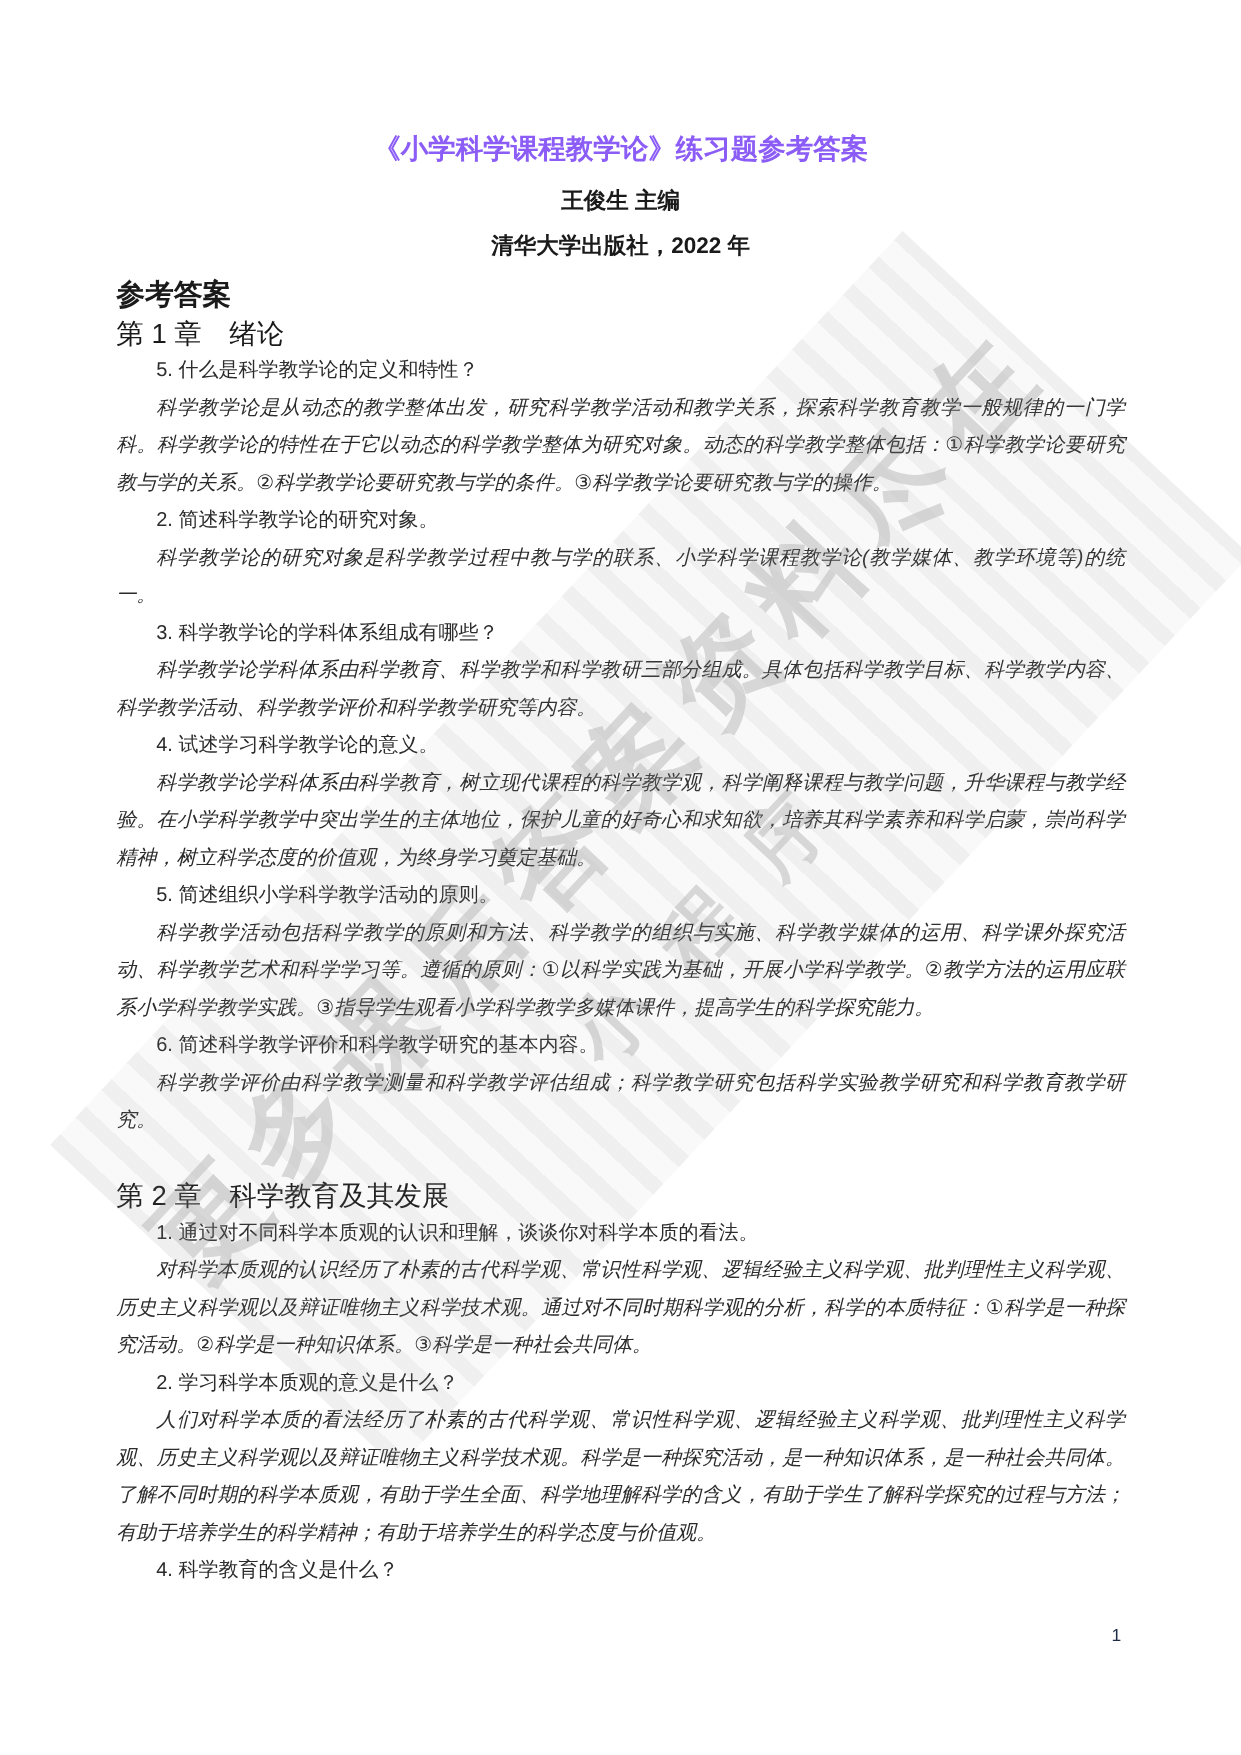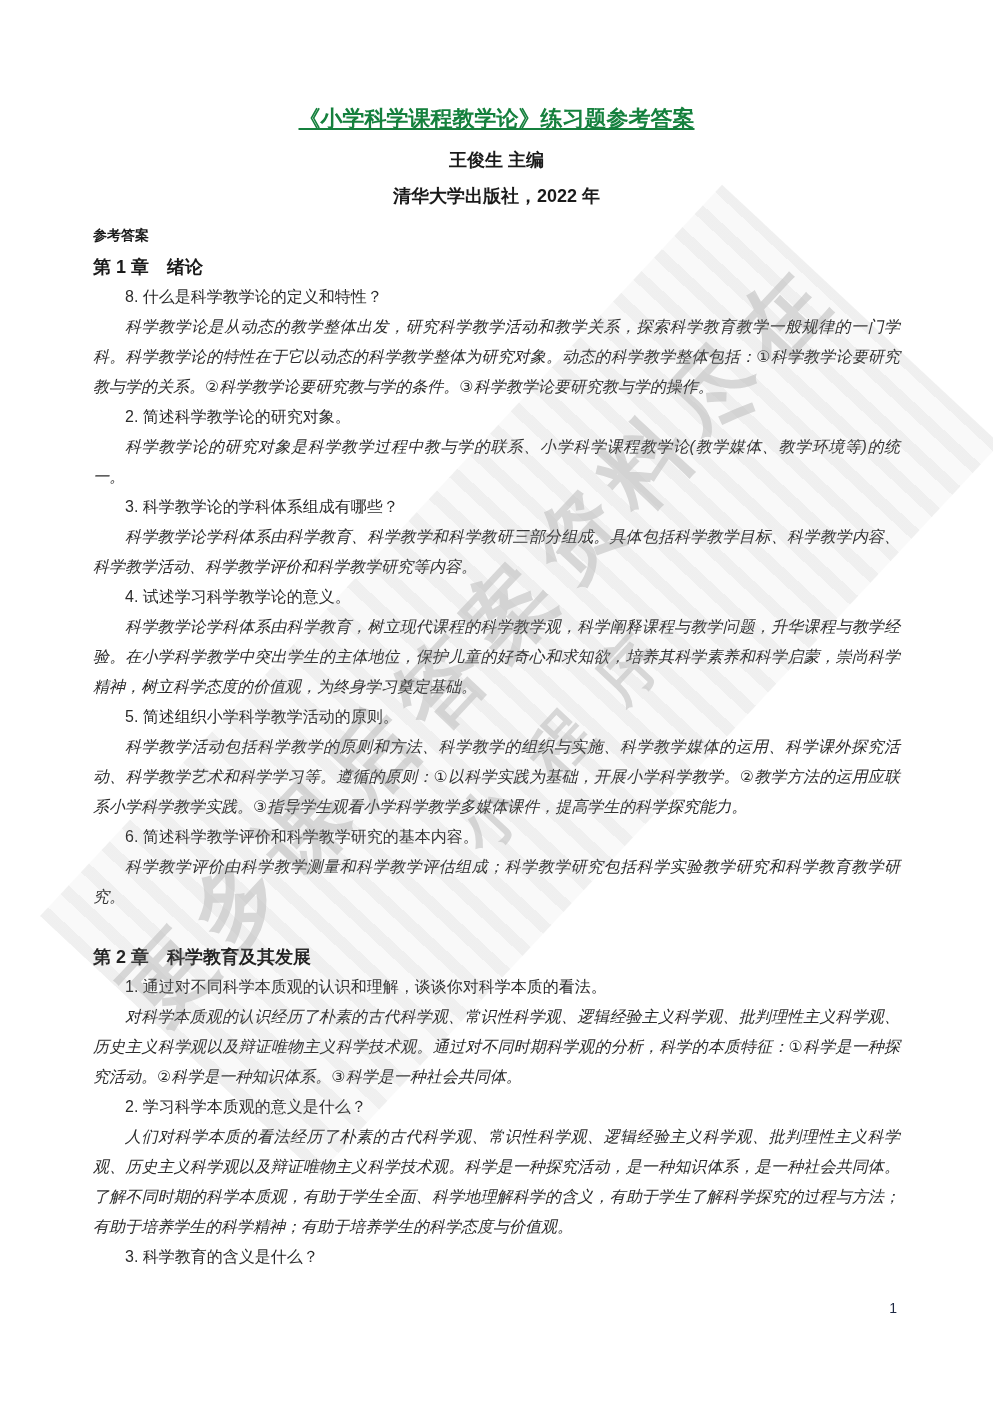--- a/index.html
+++ b/index.html
@@ -33,32 +33,32 @@
   p.meta-line {
     font-size: 18px;
     line-height: 32px;
     margin: 4px;
     text-align: center;
     font-weight: bold;
     color: #1a1a1a;
   }
 
   h2.section-heading {
-    font-size: 14px;
+    font-size: 23px;
     line-height: 30px;
     margin: 8px 0 0 0;
     font-weight: bold;
     color: #1a1a1a;
   }
 
   h2.chapter-heading {
-    font-size: 18px;
+    font-size: 22px;
     line-height: 30px;
     margin: 2px 0 0 0;
-    font-weight: bold;
+    font-weight: normal;
     color: #1a1a1a;
   }
   h2.chapter-heading.ch2 { margin-top: 30px; }
 
   p.q-line, p.a-para {
     font-size: 16px;
     line-height: 30px;
     margin: 0;
     text-indent: 2em;
     color: #2b2b2b;
@@ -120,30 +120,30 @@
 
 <div class="page">
 
   <div class="watermark">
     <div class="wm-line l1">更多课后答案资料尽在</div>
     <div class="wm-line l2">小程序</div>
   </div>
 
   <div class="content">
 
-    <h1 class="doc-title" style="color: #15803d; text-decoration: underline;">《小学科学课程教学论》练习题参考答案</h1>
+    <h1 class="doc-title" style="color: #8b5cf6;">《小学科学课程教学论》练习题参考答案</h1>
     <p class="meta-line">王俊生 主编</p>
     <p class="meta-line">清华大学出版社，2022 年</p>
 
     <h2 class="section-heading">参考答案</h2>
 
     <section>
       <h2 class="chapter-heading">第 1 章　绪论</h2>
 
-      <p class="q-line">8. 什么是科学教学论的定义和特性？</p>
+      <p class="q-line">5. 什么是科学教学论的定义和特性？</p>
       <p class="a-para">科学教学论是从动态的教学整体出发，研究科学教学活动和教学关系，探索科学教育教学一般规律的一门学科。科学教学论的特性在于它以动态的科学教学整体为研究对象。动态的科学教学整体包括：①科学教学论要研究教与学的关系。②科学教学论要研究教与学的条件。③科学教学论要研究教与学的操作。</p>
 
       <p class="q-line">2. 简述科学教学论的研究对象。</p>
       <p class="a-para">科学教学论的研究对象是科学教学过程中教与学的联系、小学科学课程教学论(教学媒体、教学环境等)的统一。</p>
 
       <p class="q-line">3. 科学教学论的学科体系组成有哪些？</p>
       <p class="a-para">科学教学论学科体系由科学教育、科学教学和科学教研三部分组成。具体包括科学教学目标、科学教学内容、科学教学活动、科学教学评价和科学教学研究等内容。</p>
 
       <p class="q-line">4. 试述学习科学教学论的意义。</p>
       <p class="a-para">科学教学论学科体系由科学教育，树立现代课程的科学教学观，科学阐释课程与教学问题，升华课程与教学经验。在小学科学教学中突出学生的主体地位，保护儿童的好奇心和求知欲，培养其科学素养和科学启蒙，崇尚科学精神，树立科学态度的价值观，为终身学习奠定基础。</p>
@@ -157,20 +157,20 @@
 
     <section>
       <h2 class="chapter-heading ch2">第 2 章　科学教育及其发展</h2>
 
       <p class="q-line">1. 通过对不同科学本质观的认识和理解，谈谈你对科学本质的看法。</p>
       <p class="a-para">对科学本质观的认识经历了朴素的古代科学观、常识性科学观、逻辑经验主义科学观、批判理性主义科学观、历史主义科学观以及辩证唯物主义科学技术观。通过对不同时期科学观的分析，科学的本质特征：①科学是一种探究活动。②科学是一种知识体系。③科学是一种社会共同体。</p>
 
       <p class="q-line">2. 学习科学本质观的意义是什么？</p>
       <p class="a-para">人们对科学本质的看法经历了朴素的古代科学观、常识性科学观、逻辑经验主义科学观、批判理性主义科学观、历史主义科学观以及辩证唯物主义科学技术观。科学是一种探究活动，是一种知识体系，是一种社会共同体。了解不同时期的科学本质观，有助于学生全面、科学地理解科学的含义，有助于学生了解科学探究的过程与方法；有助于培养学生的科学精神；有助于培养学生的科学态度与价值观。</p>
 
-      <p class="q-line">3. 科学教育的含义是什么？</p>
+      <p class="q-line">4. 科学教育的含义是什么？</p>
     </section>
 
   </div>
 
   <div class="page-number">1</div>
 
 </div>
 
 </body></html>

